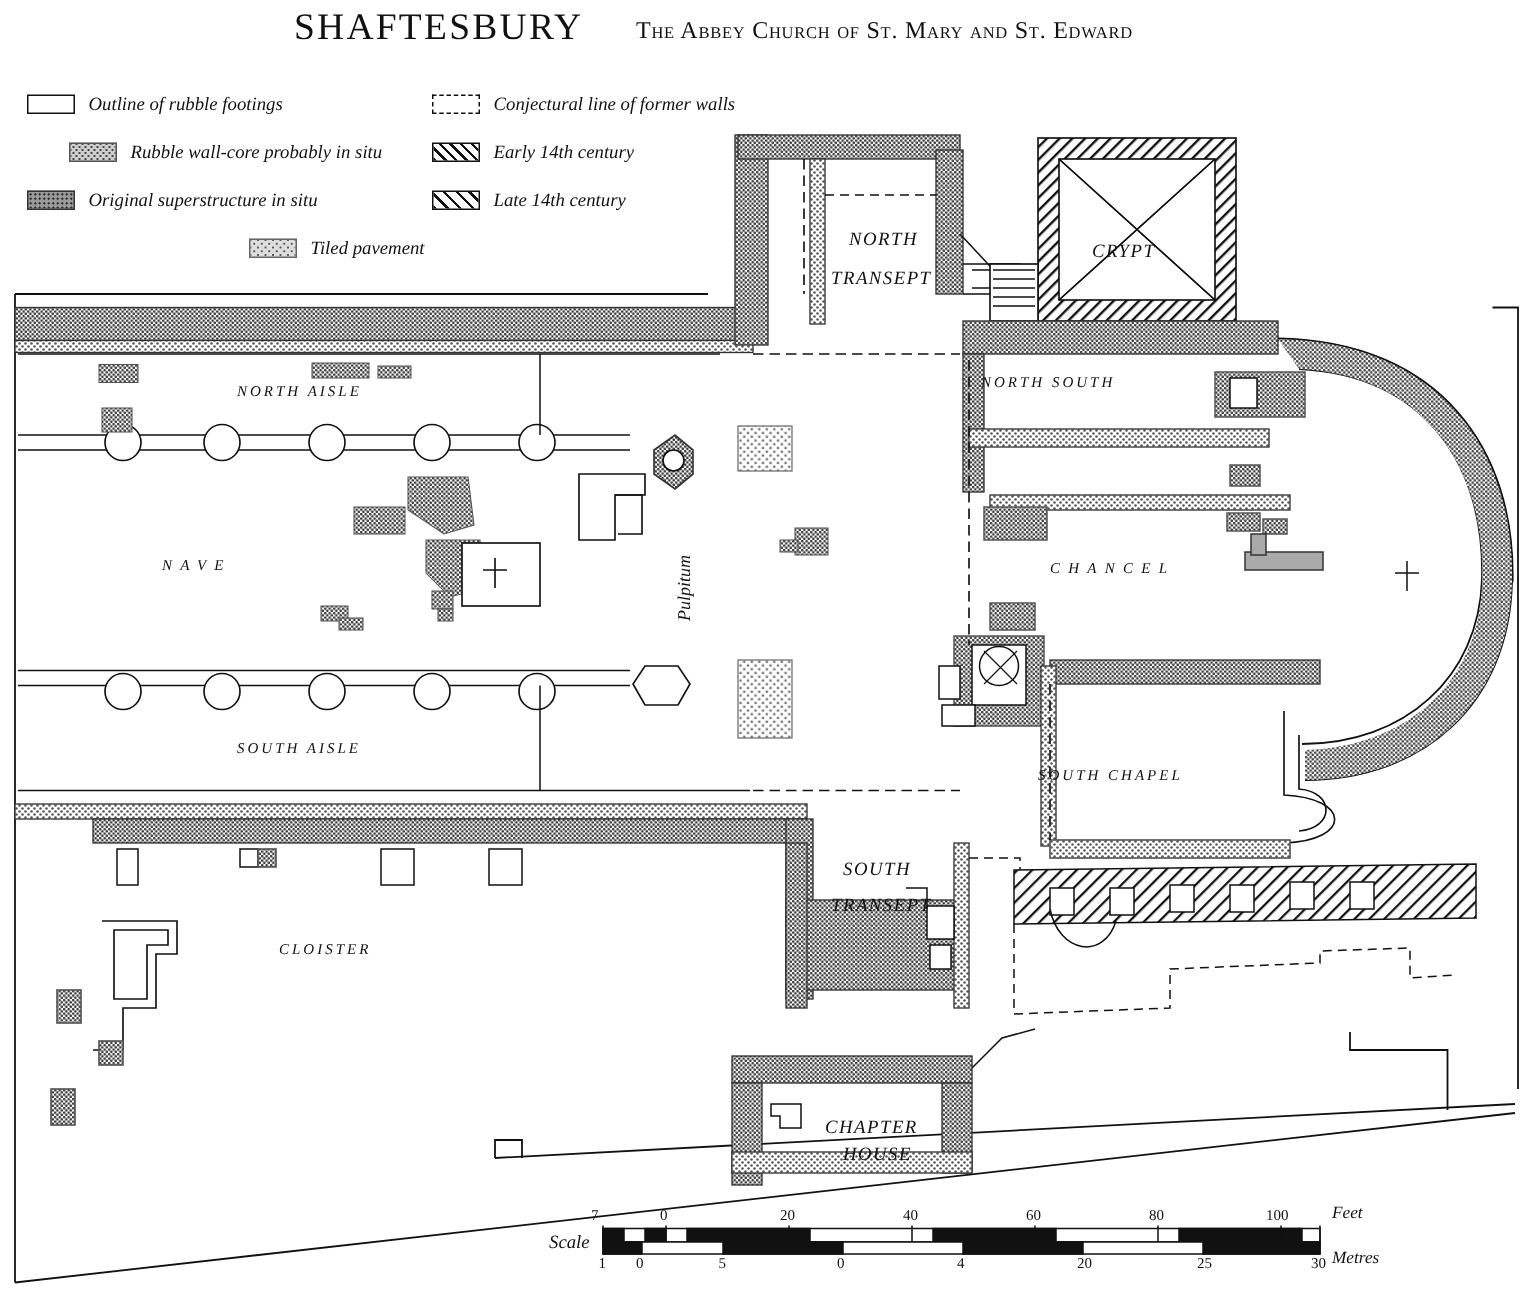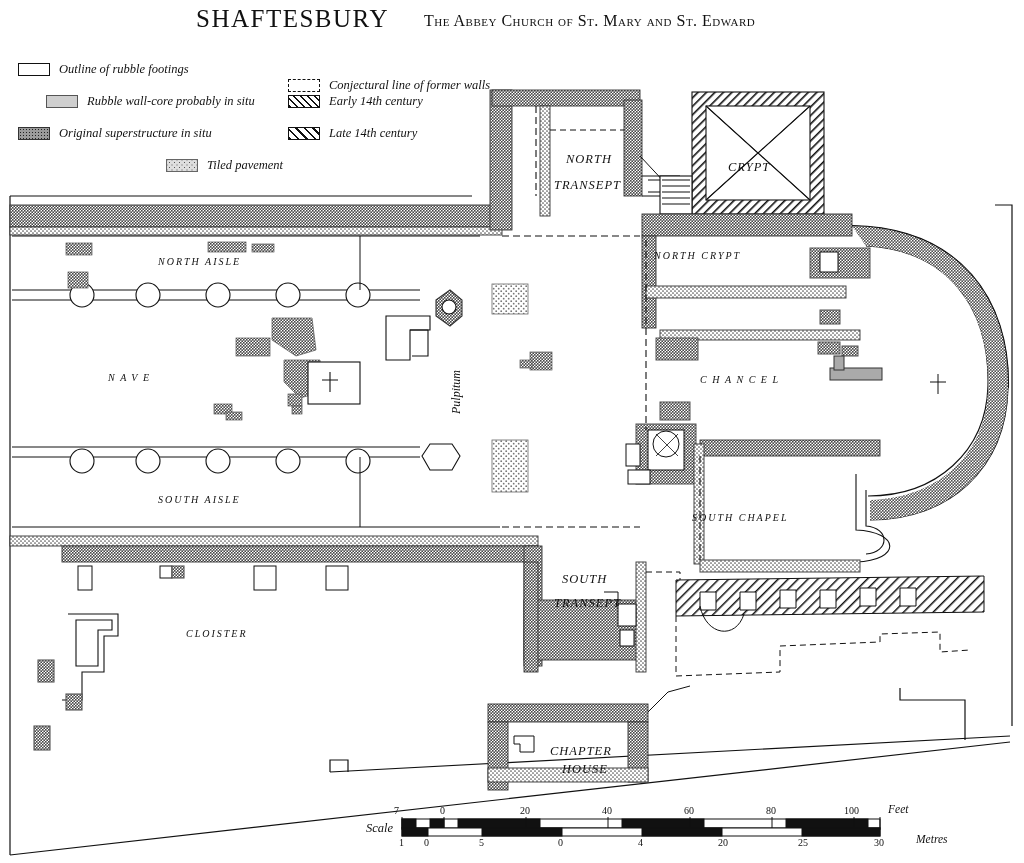--- a/index.html
+++ b/index.html
@@ -64,21 +64,21 @@
 <div class="map-root">
 
   <div class="title-main">SHAFTESBURY</div>
   <div class="title-sub">The Abbey Church of St. Mary and St. Edward</div>
 
   <div class="legend">
     <div class="legend-row" style="left:0px;top:6px;">
       <span class="sw sw-outline"></span>
       <span class="legend-label">Outline of rubble footings</span>
     </div>
-    <div class="legend-row" style="left:270px;top:22px;">
+    <div class="legend-row" style="left:270px;top:6px;">
       <span class="sw sw-dashed"></span>
       <span class="legend-label">Conjectural line of former walls</span>
     </div>
     <div class="legend-row" style="left:0px;top:38px;padding-left:28px;">
       <span class="sw sw-core"></span>
       <span class="legend-label">Rubble wall-core probably in situ</span>
     </div>
     <div class="legend-row" style="left:270px;top:38px;">
       <span class="sw sw-hatch-e"></span>
       <span class="legend-label">Early 14th century</span>
@@ -332,36 +332,36 @@
         <path d="M700 456 L700 560"></path>
       </g>
 
     </g>
   </svg>
 
   <div class="lbl lbl-small" style="left:566px;top:152px;">NORTH</div>
   <div class="lbl lbl-small" style="left:554px;top:178px;">TRANSEPT</div>
   <div class="lbl lbl-small" style="left:728px;top:160px;">CRYPT</div>
   <div class="lbl lbl-area" style="left:158px;top:256px;">NORTH  AISLE</div>
-  <div class="lbl lbl-area" style="left:654px;top:250px;">NORTH   CRYPT</div>
+  <div class="lbl lbl-area" style="left:654px;top:250px;">NORTH   SOUTH</div>
   <div class="lbl lbl-area-wide" style="left:108px;top:372px;">NAVE</div>
   <div class="lbl lbl-area-wide" style="left:700px;top:374px;">CHANCEL</div>
   <div class="lbl lbl-vert" style="left:449px;top:414px;">Pulpitum</div>
   <div class="lbl lbl-area" style="left:158px;top:494px;">SOUTH  AISLE</div>
   <div class="lbl lbl-area" style="left:692px;top:512px;">SOUTH   CHAPEL</div>
   <div class="lbl lbl-small" style="left:562px;top:572px;">SOUTH</div>
   <div class="lbl lbl-small" style="left:554px;top:596px;">TRANSEPT</div>
   <div class="lbl lbl-area" style="left:186px;top:628px;">CLOISTER</div>
   <div class="lbl lbl-small" style="left:550px;top:744px;">CHAPTER</div>
   <div class="lbl lbl-small" style="left:562px;top:762px;">HOUSE</div>
 
   <div class="scalewrap">
     <div class="scale-word">Scale</div>
     <div class="scale-feetword" style="left:522px;top:-2px;">Feet</div>
-    <div class="scale-metword" style="left:550px;top:28px;text-align:center;">Metres</div>
+    <div class="scale-metword" style="left:522px;top:28px;text-align:center;">Metres</div>
 
     <svg width="560" height="46" viewBox="0 0 560 46" style="position:absolute;left:0;top:0;">
 
       <g stroke="#111" stroke-width="1">
         <rect x="36" y="14" width="478" height="9" fill="#fff"></rect>
         <rect x="36" y="14" width="14" height="9" fill="#111"></rect>
         <rect x="64" y="14" width="14" height="9" fill="#111"></rect>
         <rect x="92" y="14" width="82" height="9" fill="#111"></rect>
         <rect x="256" y="14" width="82" height="9" fill="#111"></rect>
         <rect x="420" y="14" width="82" height="9" fill="#111"></rect>

